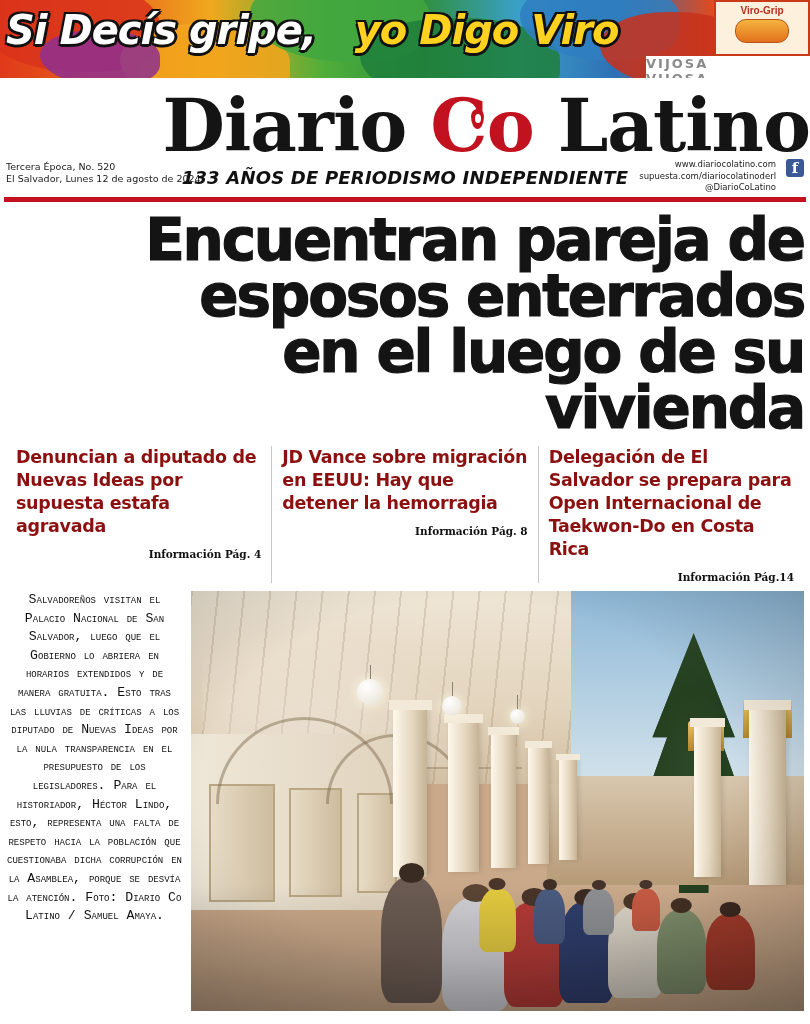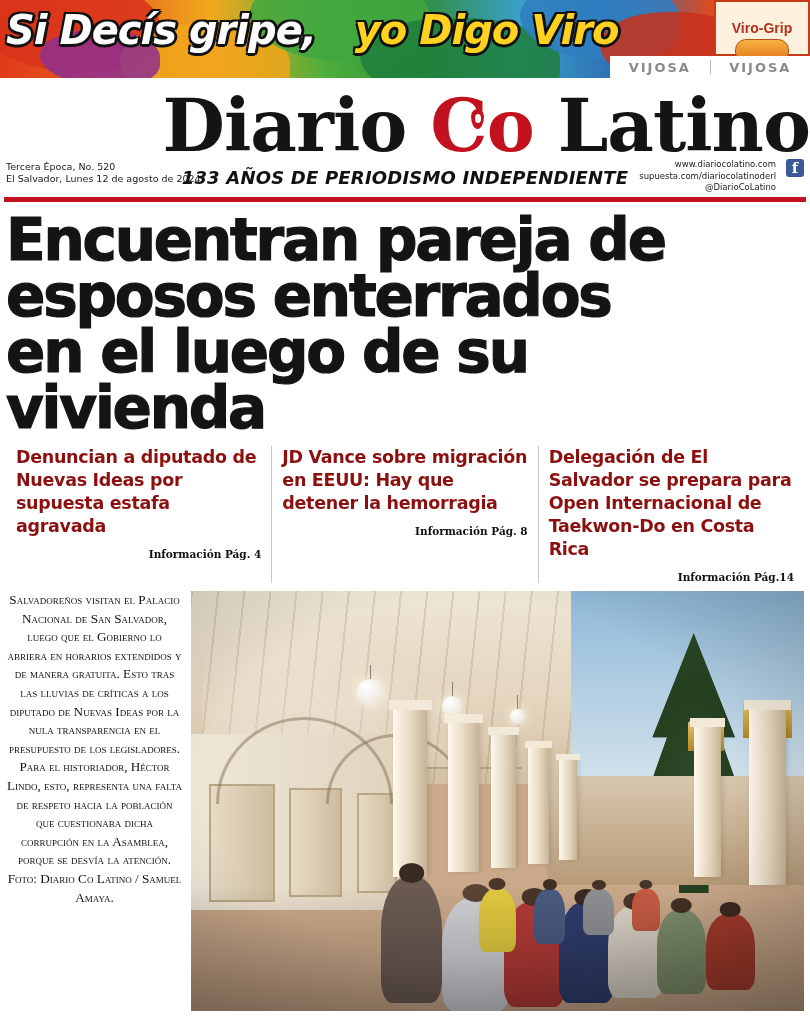--- a/index.html
+++ b/index.html
@@ -66,43 +66,44 @@
 
   .ad-box {
     position: absolute;
     right: 0;
     top: 0;
     width: 96px;
     height: 56px;
     background: #fdf0dd;
     border: 2px solid #c93a18;
     box-sizing: border-box;
-    font-size: 14px;
+    font-size: 10px;
     color: #b4301a;
     text-align: center;
     font-weight: bold;
-    padding-top: 18px;
+    padding-top: 3px;
   }
   .ad-box .pill {
     margin: 3px auto 0;
     width: 52px;
     height: 22px;
     border-radius: 11px;
     background: linear-gradient(#f6b33f, #e2711b);
     border: 1px solid #b8521a;
   }
   .ad-brands {
     position: absolute;
     right: 0;
     bottom: 0;
-    width: 200px;
+    width: 164px;
     height: 22px;
     background: #ffffff;
     display: flex;
-    align-items: center;
+    align-items: flex-start;
+    flex-direction: column;
   }
   .ad-brands span {
     flex: 1;
     text-align: center;
     font-size: 13px;
     font-weight: bold;
     color: #8a8a8a;
     letter-spacing: 2px;
     font-family: "DejaVu Sans", sans-serif;
   }
@@ -208,28 +209,28 @@
   }
 
   .rule-red {
     height: 5px;
     background: #c3121f;
     margin: 0 4px;
   }
 
   
   .headline {
-    margin: 10px 12px 0 6px;
+    margin: 10px 6px 0 6px;
     font-family: "DejaVu Sans", sans-serif;
     font-weight: bold;
     font-size: 58px;
     line-height: 56px;
     letter-spacing: -2.2px;
     color: #141414;
-    text-align: left;
+    text-align: right;
     -webkit-text-stroke: 1.2px #141414;
   }
   .headline .l1 { display: block; }
   .headline .l2 { display: block; }
   .headline .l3 { display: block; }
 
   .info-main {
     margin: 8px 10px 0 0;
     text-align: right;
     font-family: "DejaVu Serif", serif;
@@ -272,21 +273,21 @@
   
   .bottom {
     display: flex;
     margin: 8px 6px 0 6px;
     height: 420px;
   }
   .caption {
     width: 185px;
     padding-right: 8px;
     box-sizing: border-box;
-    font-family: Liberation Serif, serif;
+    font-family: Liberation Mono, monospace;
     font-size: 13.2px;
     line-height: 18.6px;
     text-align: center;
     color: #111;
     font-variant: small-caps;
   }
   .caption .credit { font-variant: small-caps; }
 
   .photo {
     position: relative;

